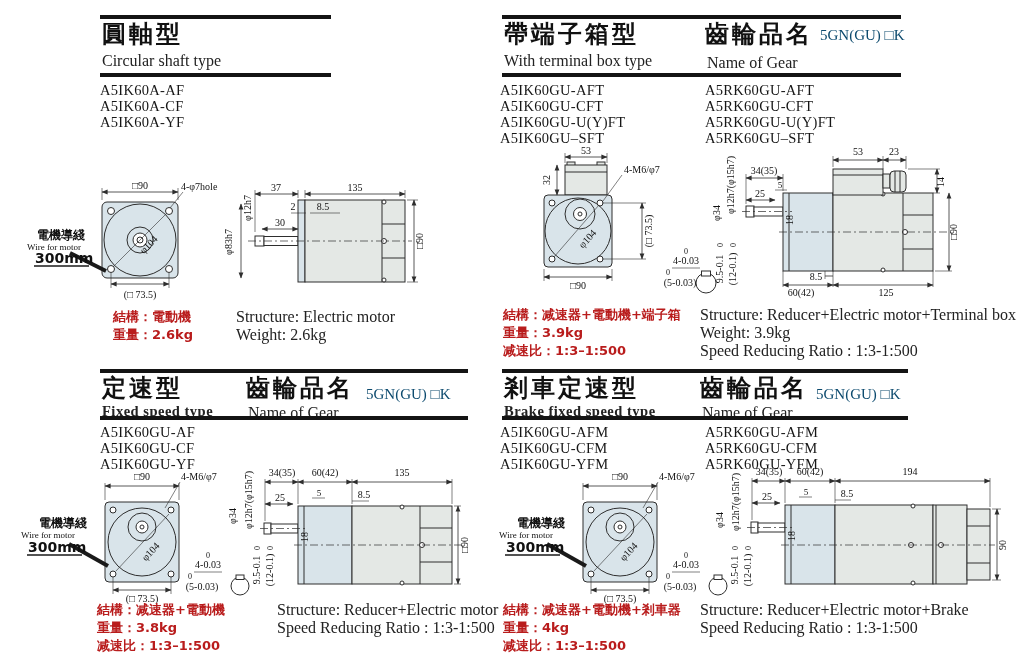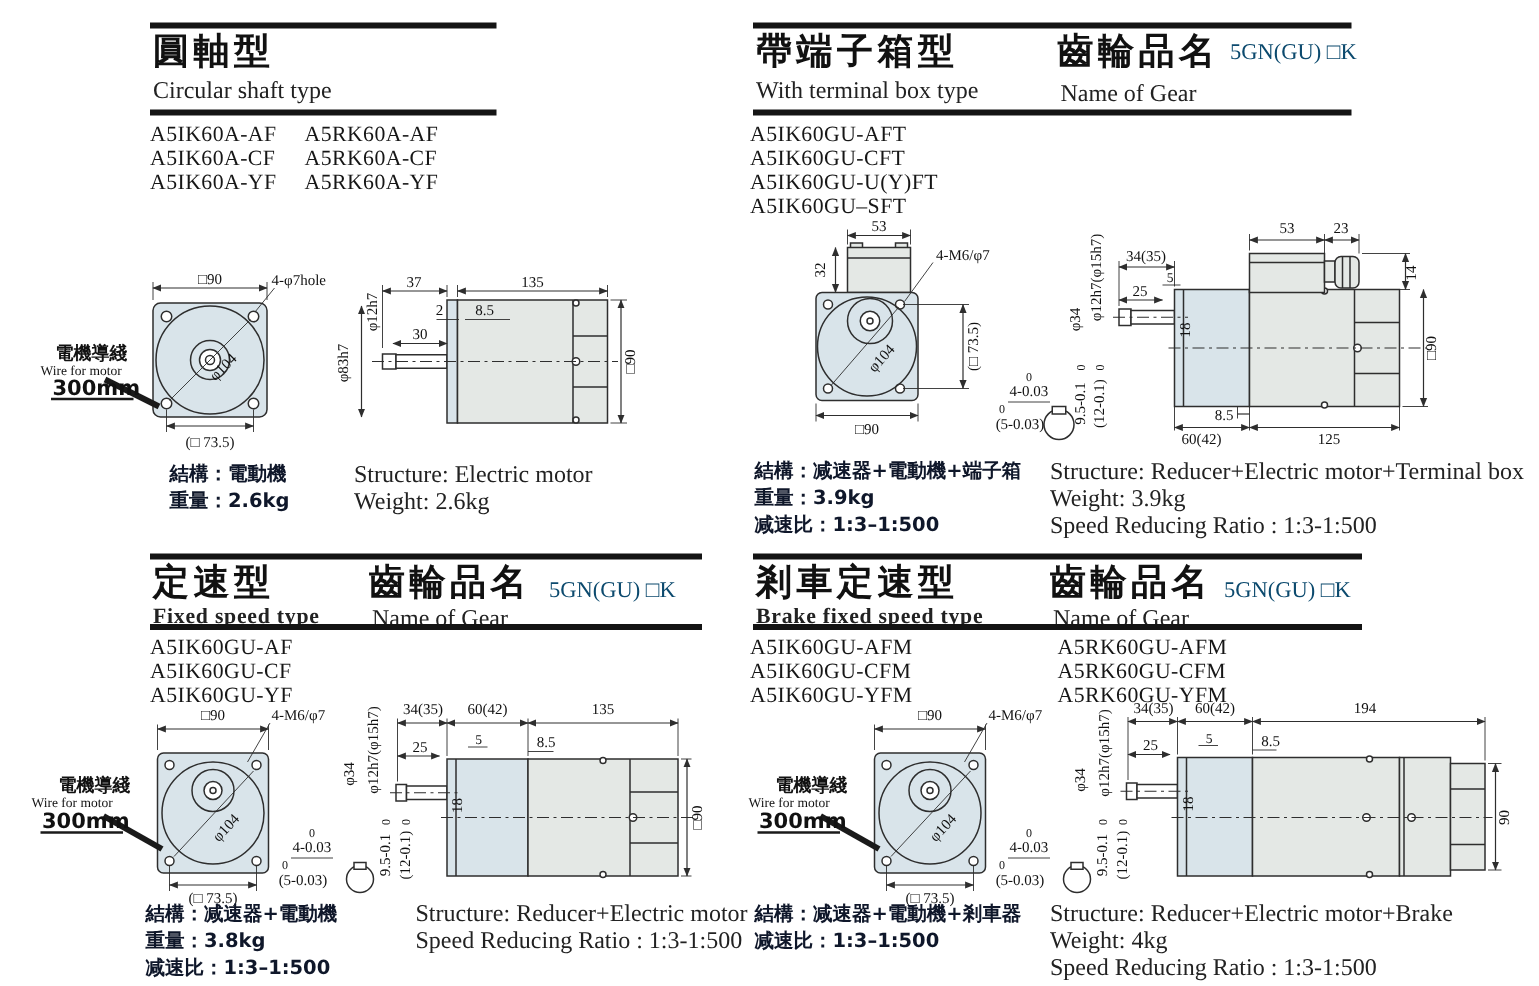--- a/index.html
+++ b/index.html
@@ -7,21 +7,21 @@
         font-family:"Liberation Serif",serif;color:#1a1a1a}
   .rule{position:absolute;height:4px;background:#141414}
   .tzh{position:absolute;font-family:"DejaVu Sans","Liberation Sans",sans-serif;
        font-weight:bold;font-size:24px;letter-spacing:3px;color:#111;line-height:1;white-space:nowrap}
   .ten{position:absolute;font-size:16px;color:#222;line-height:1;white-space:nowrap}
   .ten.b{font-weight:bold;font-size:14.5px;letter-spacing:.5px}
   .code{position:absolute;font-size:15px;color:#0c4a6e;white-space:nowrap}
   .models{position:absolute;font-size:14.5px;line-height:16px;letter-spacing:.3px;color:#161616;white-space:nowrap}
   .models div{height:16px}
   .zhspecs{position:absolute;font-family:"DejaVu Sans","Liberation Sans",sans-serif;
-           font-weight:bold;font-size:13px;line-height:18px;color:#0f172a;white-space:nowrap}
+           font-weight:bold;font-size:13px;line-height:18px;color:#b91c1c;white-space:nowrap}
   .enspecs{position:absolute;font-size:16px;line-height:18px;color:#222;white-space:nowrap}
   svg{position:absolute;overflow:visible}
   svg .ol{stroke:#2e2e2e;stroke-width:1;fill:none}
   svg .f1{fill:#d9e4ea;stroke:#2e2e2e;stroke-width:1}
   svg .f2{fill:#e4e8e5;stroke:#2e2e2e;stroke-width:1}
   svg .fw{fill:#ffffff;stroke:#2e2e2e;stroke-width:1}
   svg .dim{stroke:#2e2e2e;stroke-width:.8;fill:none}
   svg .ext{stroke:#2e2e2e;stroke-width:.6;fill:none}
   svg .cl{stroke:#2e2e2e;stroke-width:.7;stroke-dasharray:8 3 2 3;fill:none}
   svg .wire{stroke:#1a1a1a;stroke-width:4;fill:none}
@@ -39,25 +39,20 @@
 
   <div class="rule" style="left:100px;top:15px;width:231px"></div>
   <div class="tzh" style="left:102px;top:22px">圓軸型</div>
   <div class="ten" style="left:102px;top:53px">Circular shaft type</div>
   <div class="rule" style="left:100px;top:73px;width:231px"></div>
   <div class="models" style="left:100px;top:82px">
     <div>A5IK60A-AF</div>
     <div>A5IK60A-CF</div>
     <div>A5IK60A-YF</div>
   </div>
-  <div class="models" style="left:203px;top:82px">
-    <div>A5RK60A-AF</div>
-    <div>A5RK60A-CF</div>
-    <div>A5RK60A-YF</div>
-  </div>
 
   <svg style="left:10px;top:150px" width="470" height="157" viewBox="0 0 470 157">
     <defs>
       <marker id="m1" markerWidth="8" markerHeight="8" refX="7" refY="4" orient="auto-start-reverse">
         <path d="M0,1 L7.5,4 L0,7 z" fill="#2e2e2e"></path>
       </marker>
     </defs>
     <g>
       <rect class="f1" x="92" y="52" width="76" height="76" rx="5"></rect>
       <circle class="ol" cx="130" cy="90" r="36"></circle>
@@ -140,20 +135,26 @@
   <div class="tzh" style="left:705px;top:22px">齒輪品名</div>
   <div class="code" style="left:820px;top:27px">5GN(GU) □K</div>
   <div class="ten" style="left:504px;top:53px">With terminal box type</div>
   <div class="ten" style="left:707px;top:55px">Name of Gear</div>
   <div class="rule" style="left:502px;top:73px;width:399px"></div>
   <div class="models" style="left:500px;top:82px">
     <div>A5IK60GU-AFT</div>
     <div>A5IK60GU-CFT</div>
     <div>A5IK60GU-U(Y)FT</div>
     <div>A5IK60GU–SFT</div>
+  </div>
+  <div class="models" style="left:705px;top:82px">
+    <div>A5RK60GU-AFT</div>
+    <div>A5RK60GU-CFT</div>
+    <div>A5RK60GU-U(Y)FT</div>
+    <div>A5RK60GU–SFT</div>
   </div>
 
   <svg style="left:496px;top:141px" width="530" height="162" viewBox="0 0 530 162">
     <defs>
       <marker id="m2" markerWidth="8" markerHeight="8" refX="7" refY="4" orient="auto-start-reverse">
         <path d="M0,1 L7.5,4 L0,7 z" fill="#2e2e2e"></path>
       </marker>
     </defs>
     <g>
       <rect class="f2" x="71" y="21" width="8" height="4"></rect>
@@ -495,21 +496,21 @@
       <text x="272" y="36" text-anchor="middle">25</text>
       <text x="228" y="56" text-anchor="middle" transform="rotate(-90 228 56)">φ34</text>
       <text x="244" y="38" text-anchor="middle" transform="rotate(-90 244 38)">φ12h7(φ15h7)</text>
       <text x="300" y="72" text-anchor="middle" transform="rotate(-90 300 72)">18</text>
       <text x="511" y="81" text-anchor="middle" transform="rotate(-90 511 81)">90</text>
     </g>
   </svg>
 
   <div class="zhspecs" style="left:503px;top:601px">
     <div>結構：减速器+電動機+剎車器</div>
+    <div>重量：4kg</div>
     <div>减速比：1:3–1:500</div>
   </div>
   <div class="enspecs" style="left:700px;top:601px">
     <div>Structure: Reducer+Electric motor+Brake</div>
-    <div>Weight: 4kg</div>
     <div>Speed Reducing Ratio : 1:3-1:500</div>
   </div>
 
 </div>
 
 </body></html>

